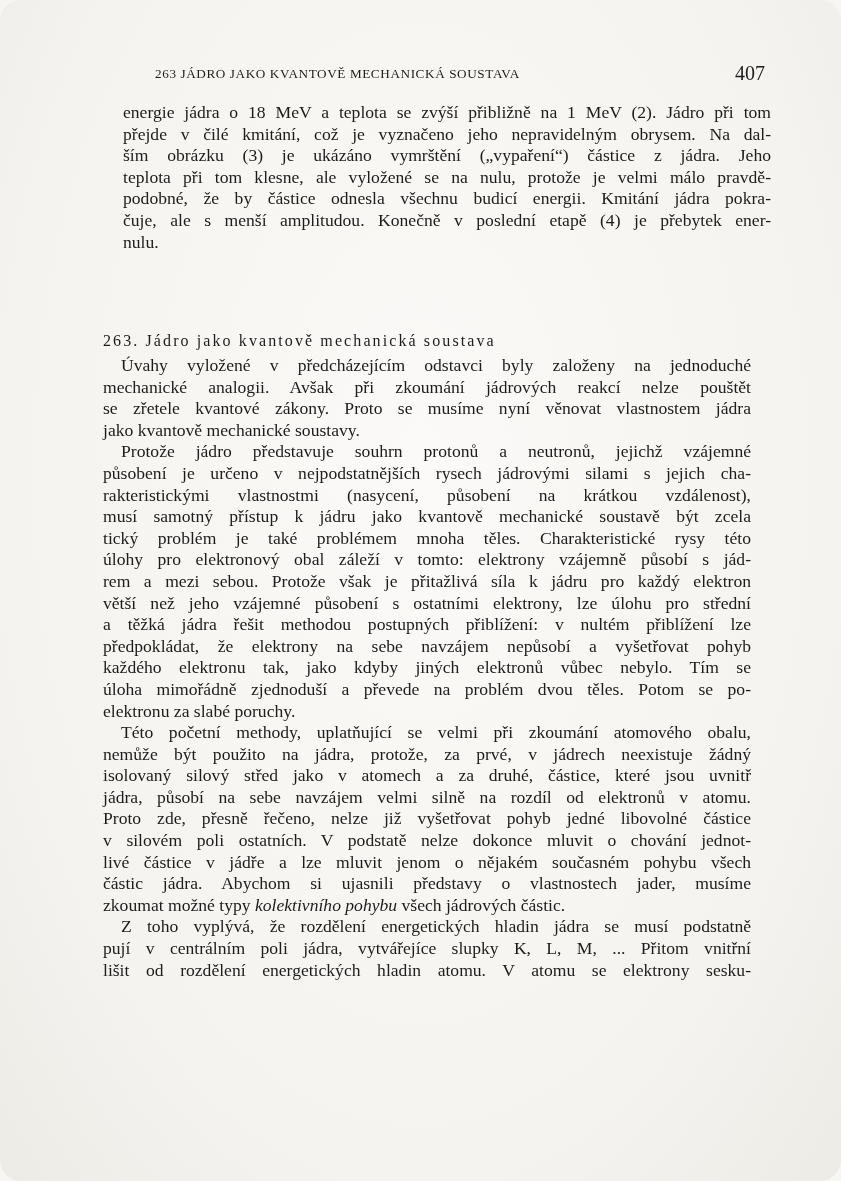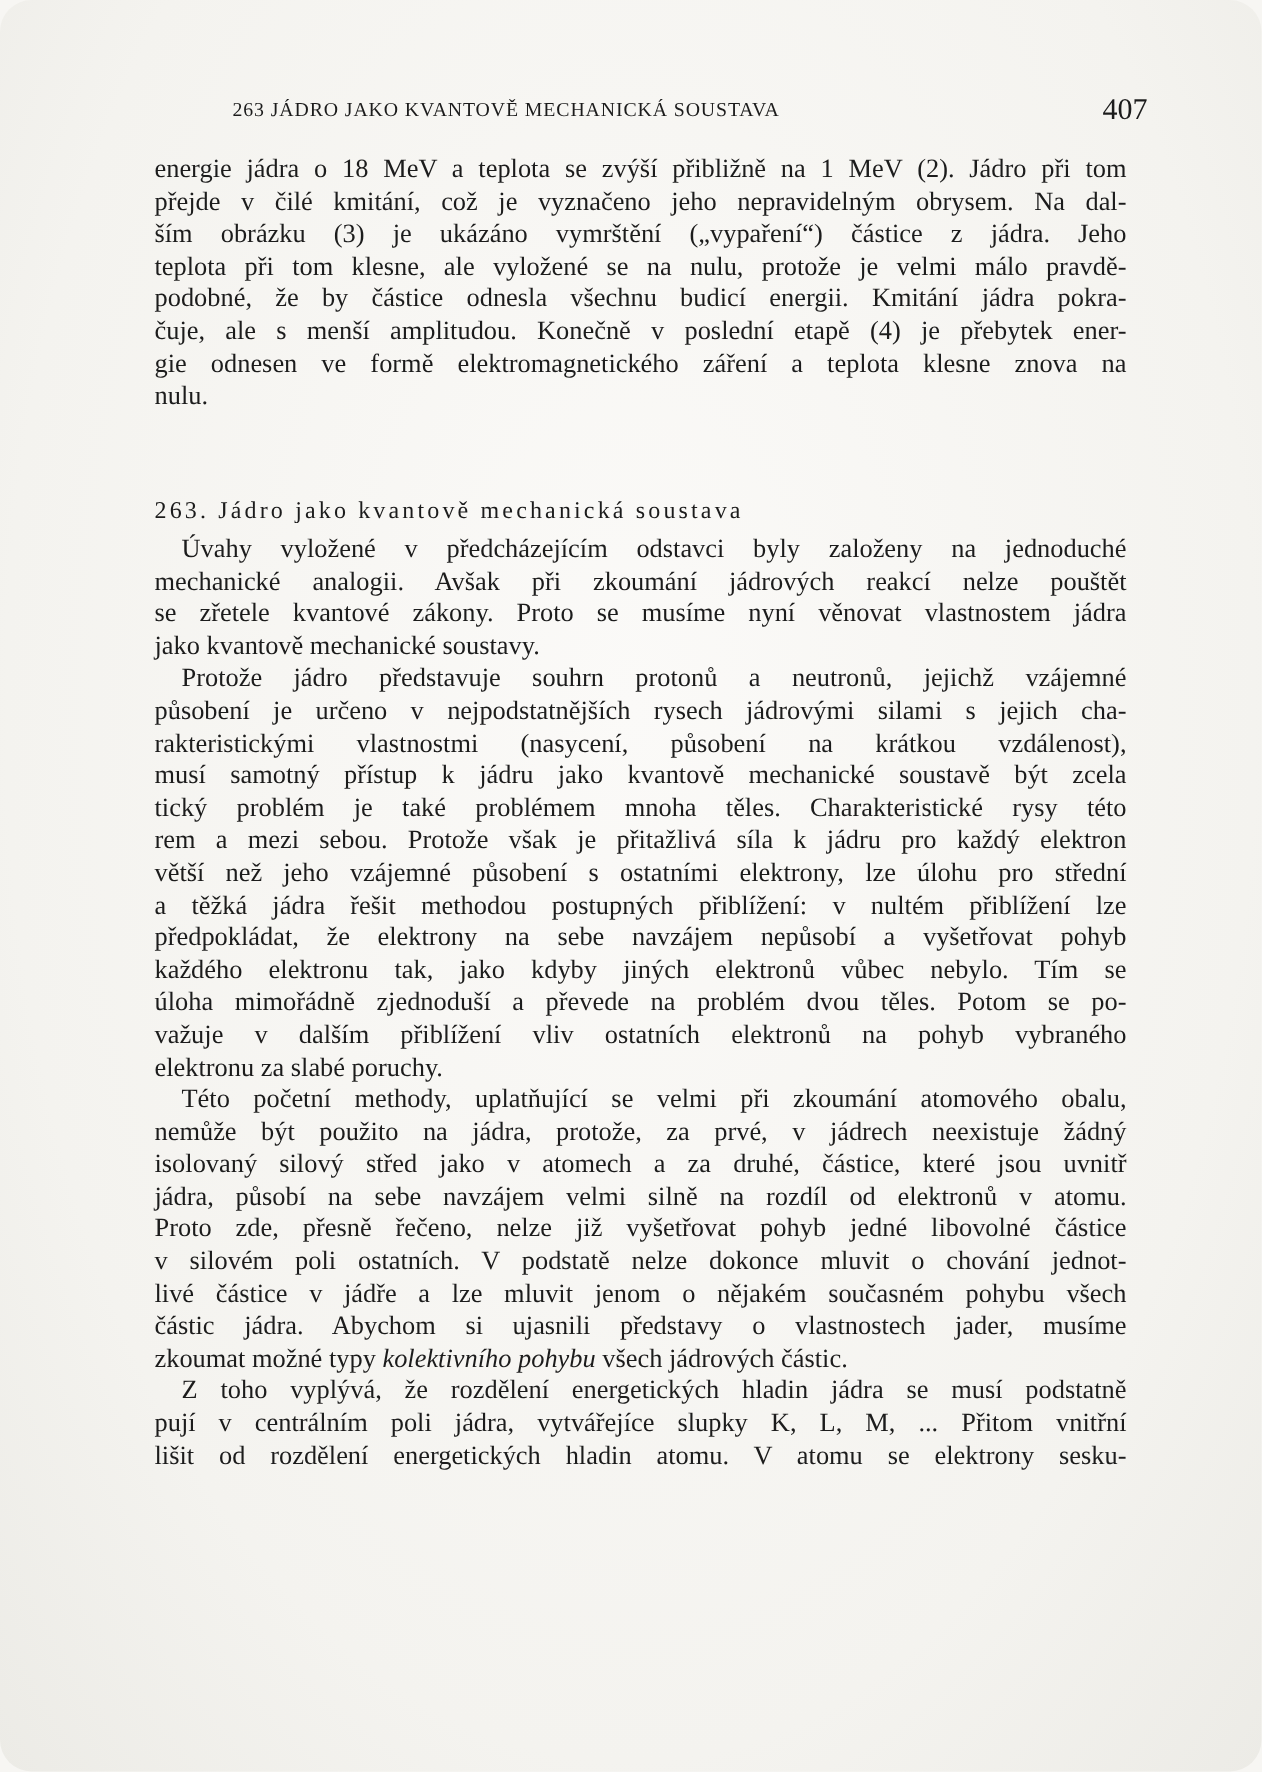--- a/index.html
+++ b/index.html
@@ -46,21 +46,21 @@
     }
     .text-block {
       position: absolute;
       left: 103px;
       width: 648px;
       font-family: "Liberation Serif", serif;
       font-size: 17.6px;
       line-height: 21.6px;
       text-align: justify;
     }
-    .block-1 { top: 102px; }
+    .block-1 { top: 102px; margin-left: 20px; }
     .section-heading {
       position: absolute;
       top: 328px;
       left: 103px;
       width: 648px;
       font-family: "Liberation Serif", serif;
       font-size: 16px;
       letter-spacing: 2.1px;
       line-height: 26px;
     }
@@ -91,48 +91,47 @@
     <span class="page-number">407</span>
   </div>
 
   <div class="text-block block-1">
     <span class="line">energie jádra o 18 MeV a teplota se zvýší přibližně na 1 MeV (2). Jádro při tom</span>
     <span class="line">přejde v čilé kmitání, což je vyznačeno jeho nepravidelným obrysem. Na dal-</span>
     <span class="line">ším obrázku (3) je ukázáno vymrštění („vypaření“) částice z jádra. Jeho</span>
     <span class="line">teplota při tom klesne, ale vyložené se na nulu, protože je velmi málo pravdě-</span>
     <span class="line">podobné, že by částice odnesla všechnu budicí energii. Kmitání jádra pokra-</span>
     <span class="line">čuje, ale s menší amplitudou. Konečně v poslední etapě (4) je přebytek ener-</span>
-    <span class="line">gie odnesen ve formě elektromagnetického záření a teplota klesne znova na</span>
     <span class="line last">nulu.</span>
   </div>
 
   <div class="section-heading">263. Jádro jako kvantově mechanická soustava</div>
 
   <div class="text-block block-2">
 
     <div>
       <span class="line indent">Úvahy vyložené v předcházejícím odstavci byly založeny na jednoduché</span>
       <span class="line">mechanické analogii. Avšak při zkoumání jádrových reakcí nelze pouštět</span>
       <span class="line">se zřetele kvantové zákony. Proto se musíme nyní věnovat vlastnostem jádra</span>
       <span class="line last">jako kvantově mechanické soustavy.</span>
     </div>
 
     <div>
       <span class="line indent">Protože jádro představuje souhrn protonů a neutronů, jejichž vzájemné</span>
       <span class="line">působení je určeno v nejpodstatnějších rysech jádrovými silami s jejich cha-</span>
       <span class="line">rakteristickými vlastnostmi (nasycení, působení na krátkou vzdálenost),</span>
       <span class="line">musí samotný přístup k jádru jako kvantově mechanické soustavě být zcela</span>
       <span class="line">tický problém je také problémem mnoha těles. Charakteristické rysy této</span>
+      <span class="line">úlohy pro elektronový obal záleží v tomto: elektrony vzájemně působí s jád-</span>
       <span class="line">rem a mezi sebou. Protože však je přitažlivá síla k jádru pro každý elektron</span>
       <span class="line">větší než jeho vzájemné působení s ostatními elektrony, lze úlohu pro střední</span>
       <span class="line">a těžká jádra řešit methodou postupných přiblížení: v nultém přiblížení lze</span>
       <span class="line">předpokládat, že elektrony na sebe navzájem nepůsobí a vyšetřovat pohyb</span>
       <span class="line">každého elektronu tak, jako kdyby jiných elektronů vůbec nebylo. Tím se</span>
       <span class="line">úloha mimořádně zjednoduší a převede na problém dvou těles. Potom se po-</span>
-      <span class="line">važuje v dalším přiblížení vliv ostatních elektronů na pohyb vybraného</span>
       <span class="line last">elektronu za slabé poruchy.</span>
     </div>
 
     <div>
       <span class="line indent">Této početní methody, uplatňující se velmi při zkoumání atomového obalu,</span>
       <span class="line">nemůže být použito na jádra, protože, za prvé, v jádrech neexistuje žádný</span>
       <span class="line">isolovaný silový střed jako v atomech a za druhé, částice, které jsou uvnitř</span>
       <span class="line">jádra, působí na sebe navzájem velmi silně na rozdíl od elektronů v atomu.</span>
       <span class="line">Proto zde, přesně řečeno, nelze již vyšetřovat pohyb jedné libovolné částice</span>
       <span class="line">v silovém poli ostatních. V podstatě nelze dokonce mluvit o chování jednot-</span>

